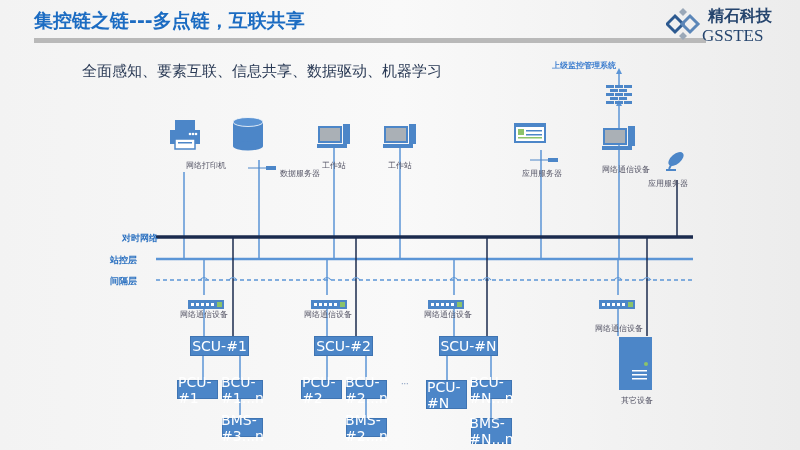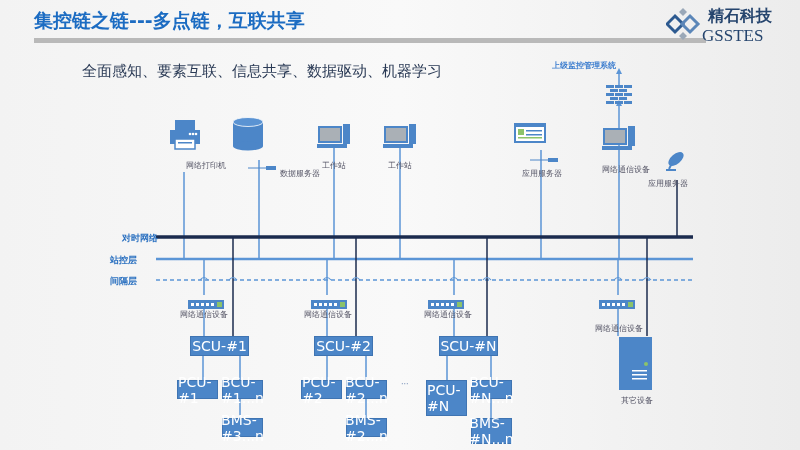--- a/index.html
+++ b/index.html
@@ -259,21 +259,21 @@
         <rect x="8" y="3" width="3" height="3"></rect>
         <rect x="13" y="3" width="3" height="3"></rect>
         <rect x="18" y="3" width="3" height="3"></rect>
         <rect x="23" y="3" width="3" height="3"></rect>
       </g>
       <rect x="29" y="2" width="5" height="5" fill="#8cc36a"></rect>
     </svg>
 </div>
 <div class="abs lbl" style="left:424px;top:309px;">网络通信设备</div>
 <div class="abs box" style="left:439px;top:336px;width:59px;height:20px;">SCU-#N</div>
-<div class="abs box" style="left:426px;top:380px;width:41px;height:36px;">PCU-#N</div>
+<div class="abs box" style="left:426px;top:380px;width:41px;height:29px;">PCU-#N</div>
 <div class="abs box" style="left:471px;top:380px;width:41px;height:19px;">BCU-#N...n</div>
 <div class="abs box" style="left:471px;top:418px;width:41px;height:26px;">BMS-#N...n</div>
 
 <div class="abs" style="left:599px;top:295px;">
   <svg width="36" height="10" style="position:static">
       <rect x="0" y="0" width="36" height="9" fill="#4c86c8"></rect>
       <g fill="#fff">
         <rect x="3" y="3" width="3" height="3"></rect>
         <rect x="8" y="3" width="3" height="3"></rect>
         <rect x="13" y="3" width="3" height="3"></rect>

